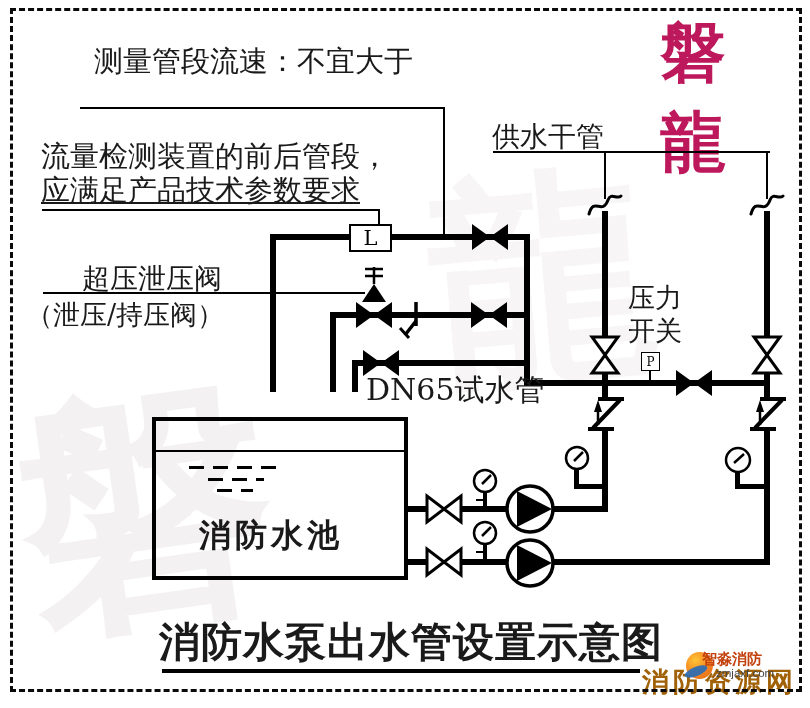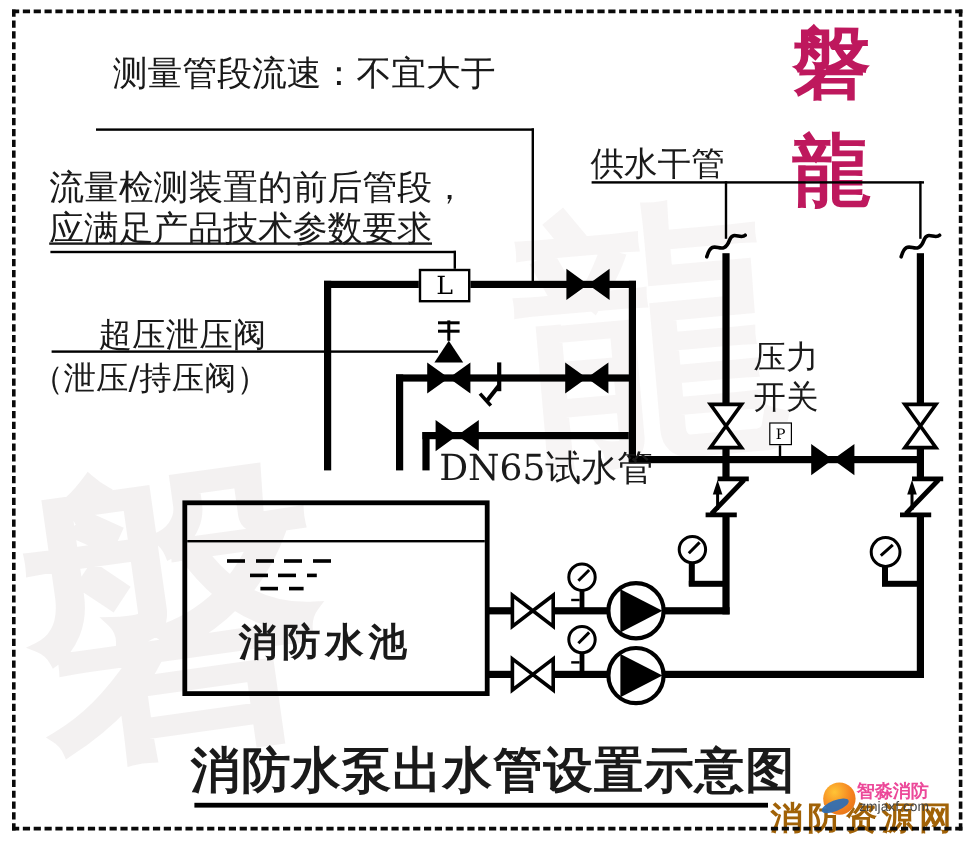--- a/index.html
+++ b/index.html
@@ -184,17 +184,17 @@
 
   <div class="label sans" style="left:199px;top:514px;font-size:32px;font-weight:bold;letter-spacing:4px;">消防水池</div>
 
   <div class="label sans" style="left:159px;top:615px;font-size:41px;font-weight:bold;letter-spacing:1px;">消防水泵出水管设置示意图</div>
   <div class="thin" style="left:162px;top:669px;width:478px;height:4px;"></div>
 
   <div class="abs" style="left:686px;top:651px;width:120px;height:32px;">
     <div class="logo-ball" style="left:0;top:1px;position:absolute;">
       <div class="logo-swoosh"></div>
     </div>
-    <div class="abs sans" style="left:28px;top:-1px;font-size:15px;font-weight:bold;color:#ec4899;">智淼消防</div>
+    <div class="abs sans" style="left:16px;top:-1px;font-size:15px;font-weight:bold;color:#c2410c;">智淼消防</div>
     <div class="abs sans" style="left:30px;top:16px;font-size:11.5px;font-weight:normal;color:#444;">zmjaxf.com</div>
   </div>
 
 </div>
 
 </body></html>

